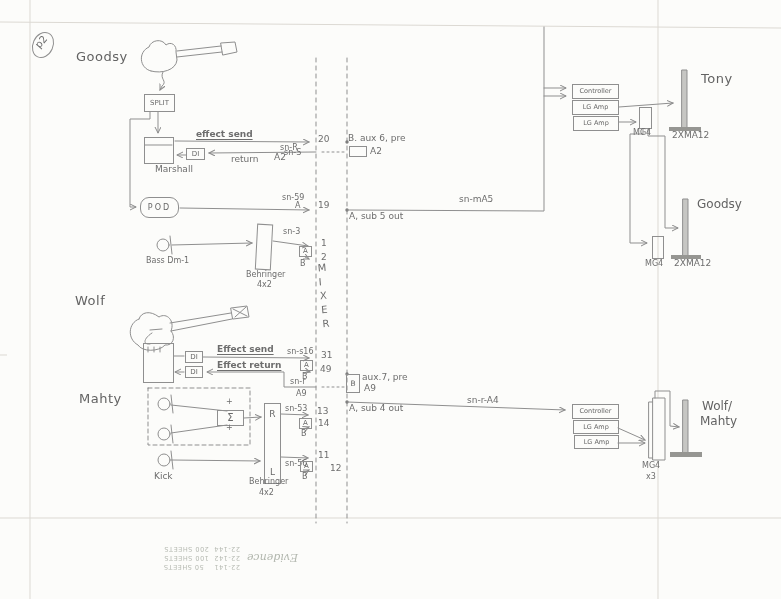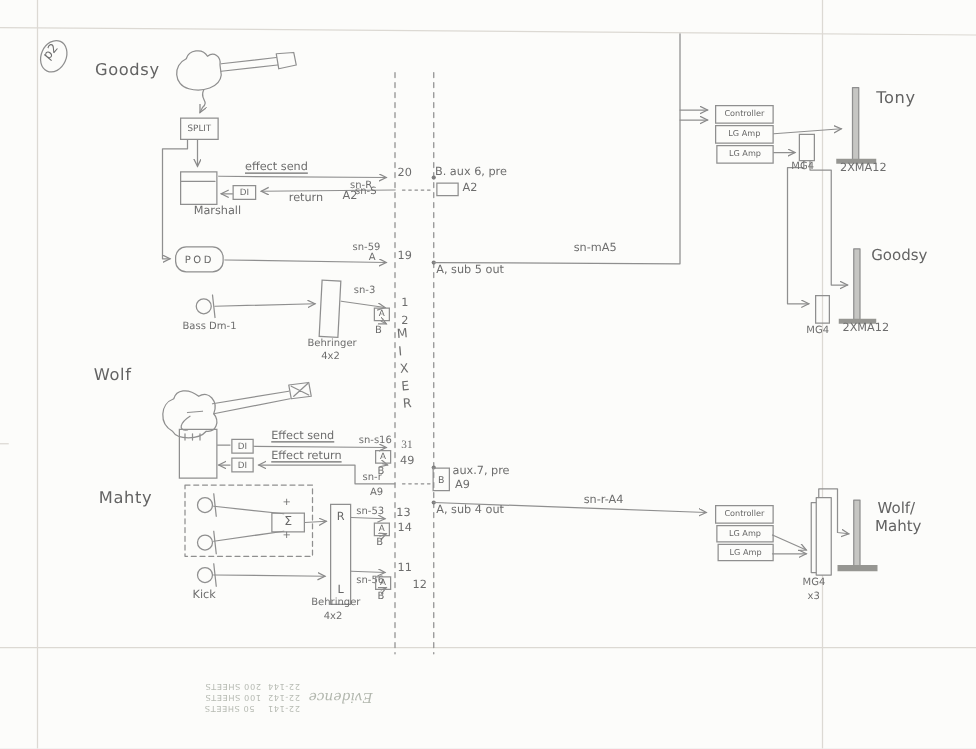--- a/index.html
+++ b/index.html
@@ -3,21 +3,21 @@
 <meta charset="utf-8">
 <style>
   html,body{margin:0;padding:0;background:#e8e8e6;}
   .wrap{position:relative;width:781px;height:599px;background:#fcfcfa;overflow:hidden;
         font-family:"DejaVu Sans",sans-serif;}
   svg.draw{position:absolute;left:0;top:0;}
   .lbl{position:absolute;color:#6d6d6d;font-size:9px;line-height:1;white-space:nowrap;}
   .t8{font-size:8px;}
   .big{font-size:13px;color:#636363;letter-spacing:.5px;}
   .mid{font-size:12px;color:#636363;}
-  .und{text-decoration:underline;text-underline-offset:2px;}
+  .und{text-decoration:underline;text-underline-offset:2px;font-weight:bold;}
   .box{position:absolute;border:1px solid #8f8f8f;color:#686868;display:flex;align-items:center;
        justify-content:center;font-size:7.5px;box-sizing:border-box;background:transparent;line-height:1;}
   .rl{flex-direction:column;justify-content:space-between;padding:6px 0;font-size:9px;}
   .mixv{position:absolute;left:320px;top:262px;display:flex;flex-direction:column;gap:3px;
         transform:rotate(-5deg);color:#6d6d6d;font-size:10px;}
   .stamp{position:absolute;left:146px;top:541px;width:152px;height:34px;transform:rotate(180deg);
          display:flex;align-items:center;gap:7px;color:#b6bab2;}
   .stamp .logo{font-family:"DejaVu Serif",serif;font-style:italic;font-size:11px;color:#b2b7ae;}
   .stamp .lines{display:flex;flex-direction:column;gap:1px;font-size:6.5px;letter-spacing:.5px;}
   .stamp .lines span{white-space:pre;}
@@ -175,21 +175,21 @@
   <span class="lbl t8" style="left:246px;top:271px;">Behringer</span>
   <span class="lbl t8" style="left:257px;top:281px;">4x2</span>
   <span class="lbl t8" style="left:283px;top:228px;">sn-3</span>
   <div class="box" style="left:299px;top:246px;width:13px;height:11px;font-size:7px;">A</div>
   <span class="lbl t8" style="left:300px;top:260px;">B</span>
 
   <span class="lbl" style="left:318px;top:135px;">20</span>
   <span class="lbl" style="left:318px;top:201px;">19</span>
   <span class="lbl" style="left:321px;top:239px;">1</span>
   <span class="lbl" style="left:321px;top:253px;">2</span>
-  <span class="lbl" style="left:321px;top:351px;font-family:Liberation Serif, serif;">31</span>
+  <span class="lbl" style="left:321px;top:351px;">31</span>
   <span class="lbl" style="left:320px;top:365px;">49</span>
   <span class="lbl" style="left:317px;top:407px;">13</span>
   <span class="lbl" style="left:318px;top:419px;">14</span>
   <span class="lbl" style="left:318px;top:451px;">11</span>
   <span class="lbl" style="left:318px;top:464px;padding-left:12px;">12</span>
 
   <div class="mixv">
     <span>M</span>
     <span>I</span>
     <span>X</span>

